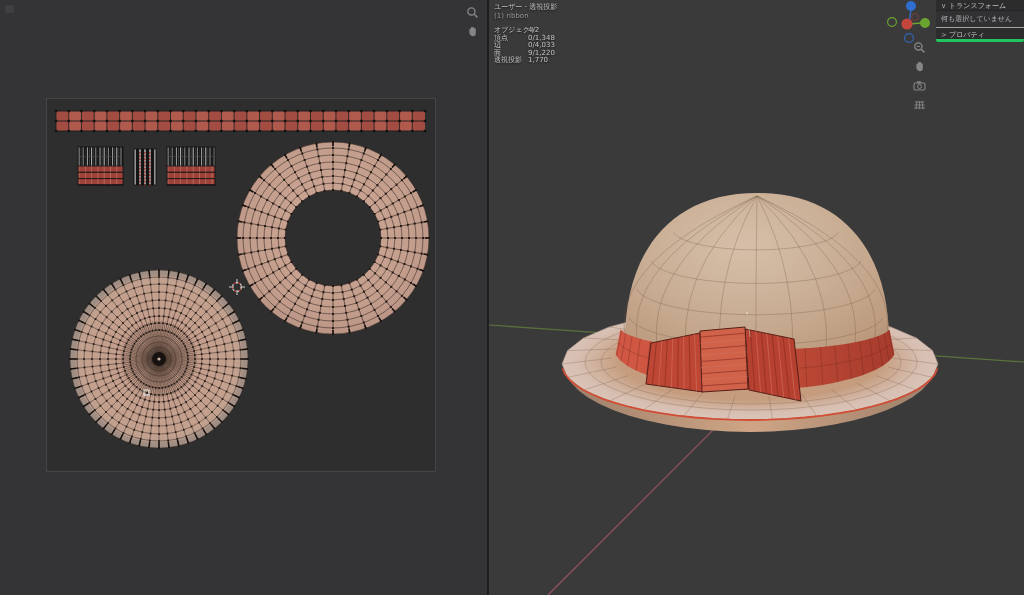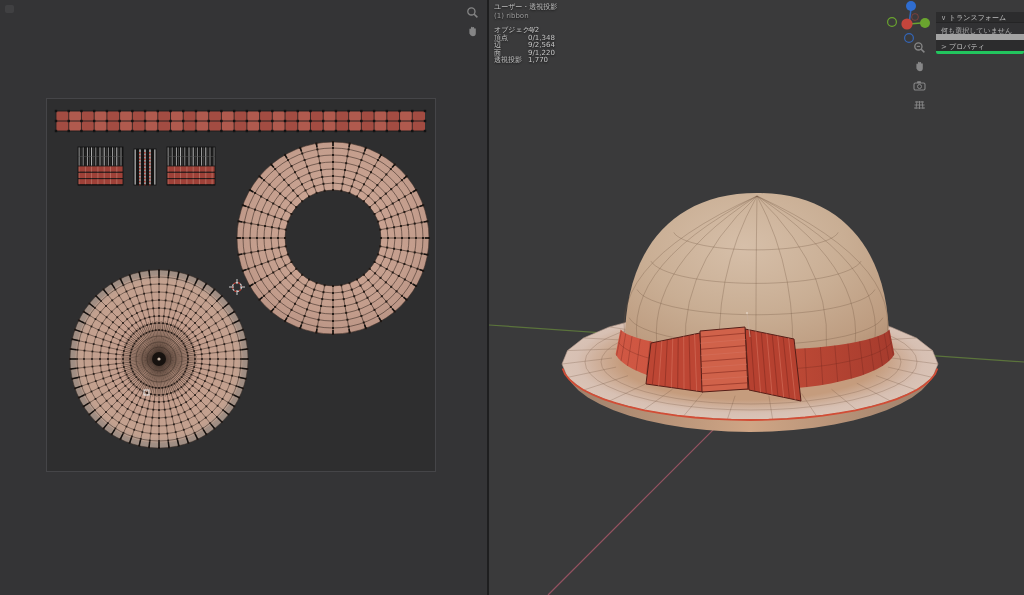--- a/index.html
+++ b/index.html
@@ -21,24 +21,24 @@
              text-shadow:0 1px 2px rgba(0,0,0,.75);}
   .vp-header .sub{color:#9b9b9b;}
   .vp-stats{position:absolute;left:494px;top:27px;font-size:7px;line-height:7.6px;
             color:#c6c6c6;text-shadow:0 1px 2px rgba(0,0,0,.7);}
   .vp-stats .srow{white-space:nowrap;}
   .vp-stats .lbl{display:inline-block;width:34px;}
   
   .icon-col{position:absolute;display:flex;flex-direction:column;gap:6px;}
   .icon-col .nav-icon{width:13px;height:13px;opacity:.8;}
   
-  .side-panel{position:absolute;left:936px;top:12px;width:88px;font-size:7px;color:#c8c8c8;}
+  .side-panel{position:absolute;left:936px;top:0;width:88px;font-size:7px;color:#c8c8c8;}
   .sp-row{padding:2px 5px;box-sizing:border-box;}
   .sp-head{background:#2c2c2d;height:11px;line-height:8px;border-bottom:1px solid #242425;}
-  .sp-body{background:#313133;height:17px;line-height:13px;color:#b5b5b5;border-bottom:6px solid #a3a3a3;}
+  .sp-body{background:#313133;height:17px;line-height:13px;color:#b5b5b5;border-bottom:1px solid #a3a3a3;}
   .sp-head2{background:#2c2c2d;height:14px;line-height:10px;border-bottom:3px solid #22c55e;
             border-radius:0 0 2px 2px;}
   .chev{display:inline-block;width:8px;color:#a9a9a9;}
 </style>
 </head>
 <body>
 
 <div class="stage">
 
   <div class="uv-region">
@@ -1556,21 +1556,21 @@
     <div>ユーザー・透視投影</div>
     <div class="sub">(1) ribbon</div>
   </div>
 
   <div class="vp-stats">
     <div class="srow">
       <span class="lbl">オブジェクト</span><span>4/2</span></div>
     <div class="srow">
       <span class="lbl">頂点</span><span>0/1,348</span></div>
     <div class="srow">
-      <span class="lbl">辺</span><span>9/2,564</span></div>
+      <span class="lbl">辺</span><span>0/4,033</span></div>
     <div class="srow">
       <span class="lbl">面</span><span>9/1,220</span></div>
     <div class="srow">
       <span class="lbl">透視投影</span><span>1,770</span></div>
   </div>
 
   <svg style="position:absolute;left:884px;top:0;" width="48" height="48" viewBox="0 0 48 48">
     <line x1="25" y1="24" x2="27" y2="9" stroke="#3465b5" stroke-width="1.6"></line>
     <line x1="25" y1="24" x2="37" y2="23" stroke="#6aa52f" stroke-width="1.6"></line>
     <circle cx="31" cy="17" r="3.4" fill="none" stroke="#c4453c" stroke-width="1" opacity="0.45"></circle>

